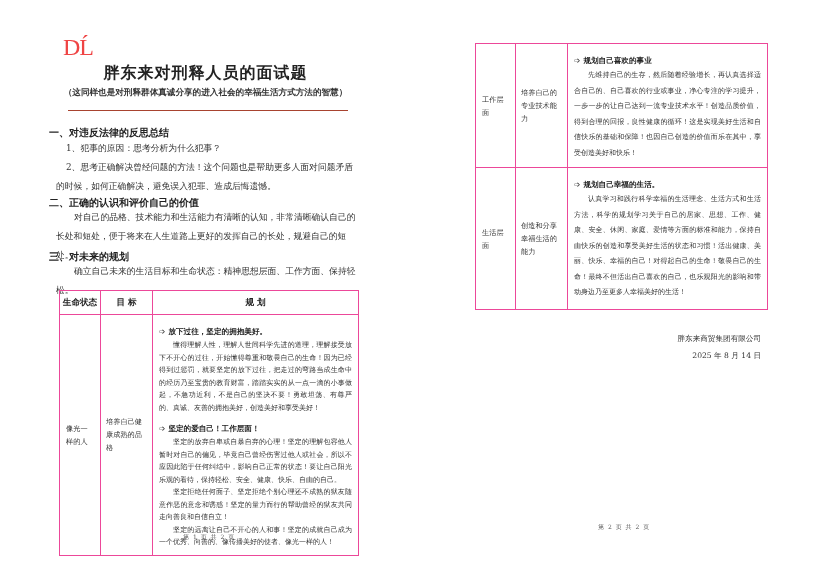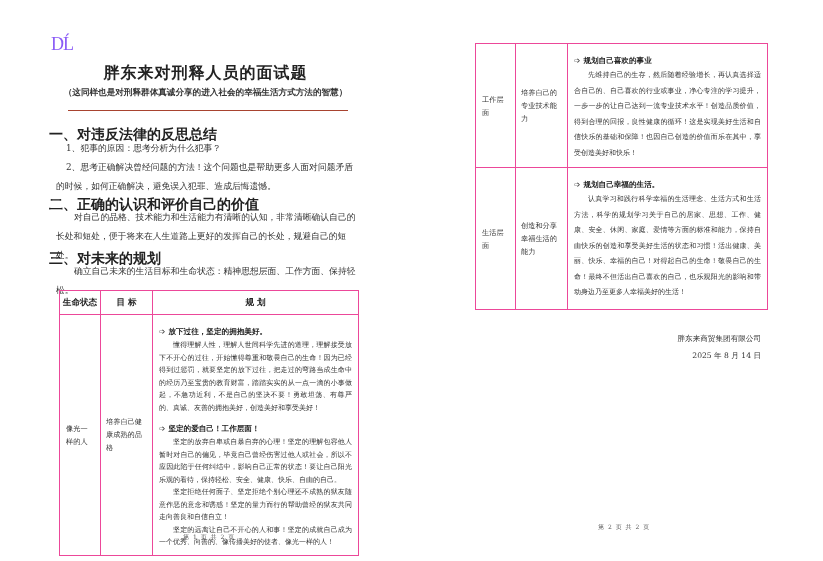--- a/index.html
+++ b/index.html
@@ -6,38 +6,38 @@
   body {
     width: 823px; height: 561px; overflow: hidden; position: relative;
     background: #ffffff;
     font-family: "DejaVu Serif", "Liberation Serif", serif;
     color: #333;
   }
   .page { position: absolute; top: 0; height: 561px; background: #fff; }
   .page-1 { left: 0; width: 411px; }
   .page-2 { left: 411px; width: 412px; }
   .logo {
-    position: absolute; left: 51px; top: 34px;
-    font-family: "Liberation Serif", serif; font-size: 18px; color: #8b5cf6;
+    position: absolute; left: 63px; top: 34px;
+    font-family: "Liberation Serif", serif; font-size: 24px; color: #ef4444;
     letter-spacing: -1px;
   }
   .title {
     position: absolute; left: 0; width: 411px; top: 63px; text-align: center;
     font-size: 16px; font-weight: bold; color: #222; letter-spacing: 1px;
   }
   .subtitle {
     position: absolute; left: 0; width: 411px; top: 87px; text-align: center;
     font-size: 8.6px; font-weight: bold; color: #333;
   }
   .rule {
     position: absolute; left: 68px; width: 280px; top: 110px;
     border-top: 1px solid #a8432f;
   }
   .sec-heading {
-    position: absolute; left: 49px; font-size: 14px; font-weight: bold; color: #222;
+    position: absolute; left: 49px; font-size: 10px; font-weight: bold; color: #222;
   }
   .para {
     position: absolute; left: 66px; width: 296px; font-size: 8.8px; color: #333;
     line-height: 19px;
   }
   table.plan {
     position: absolute; border-collapse: collapse; table-layout: fixed;
     font-size: 7px; color: #333;
   }
   table.plan td, table.plan th {

